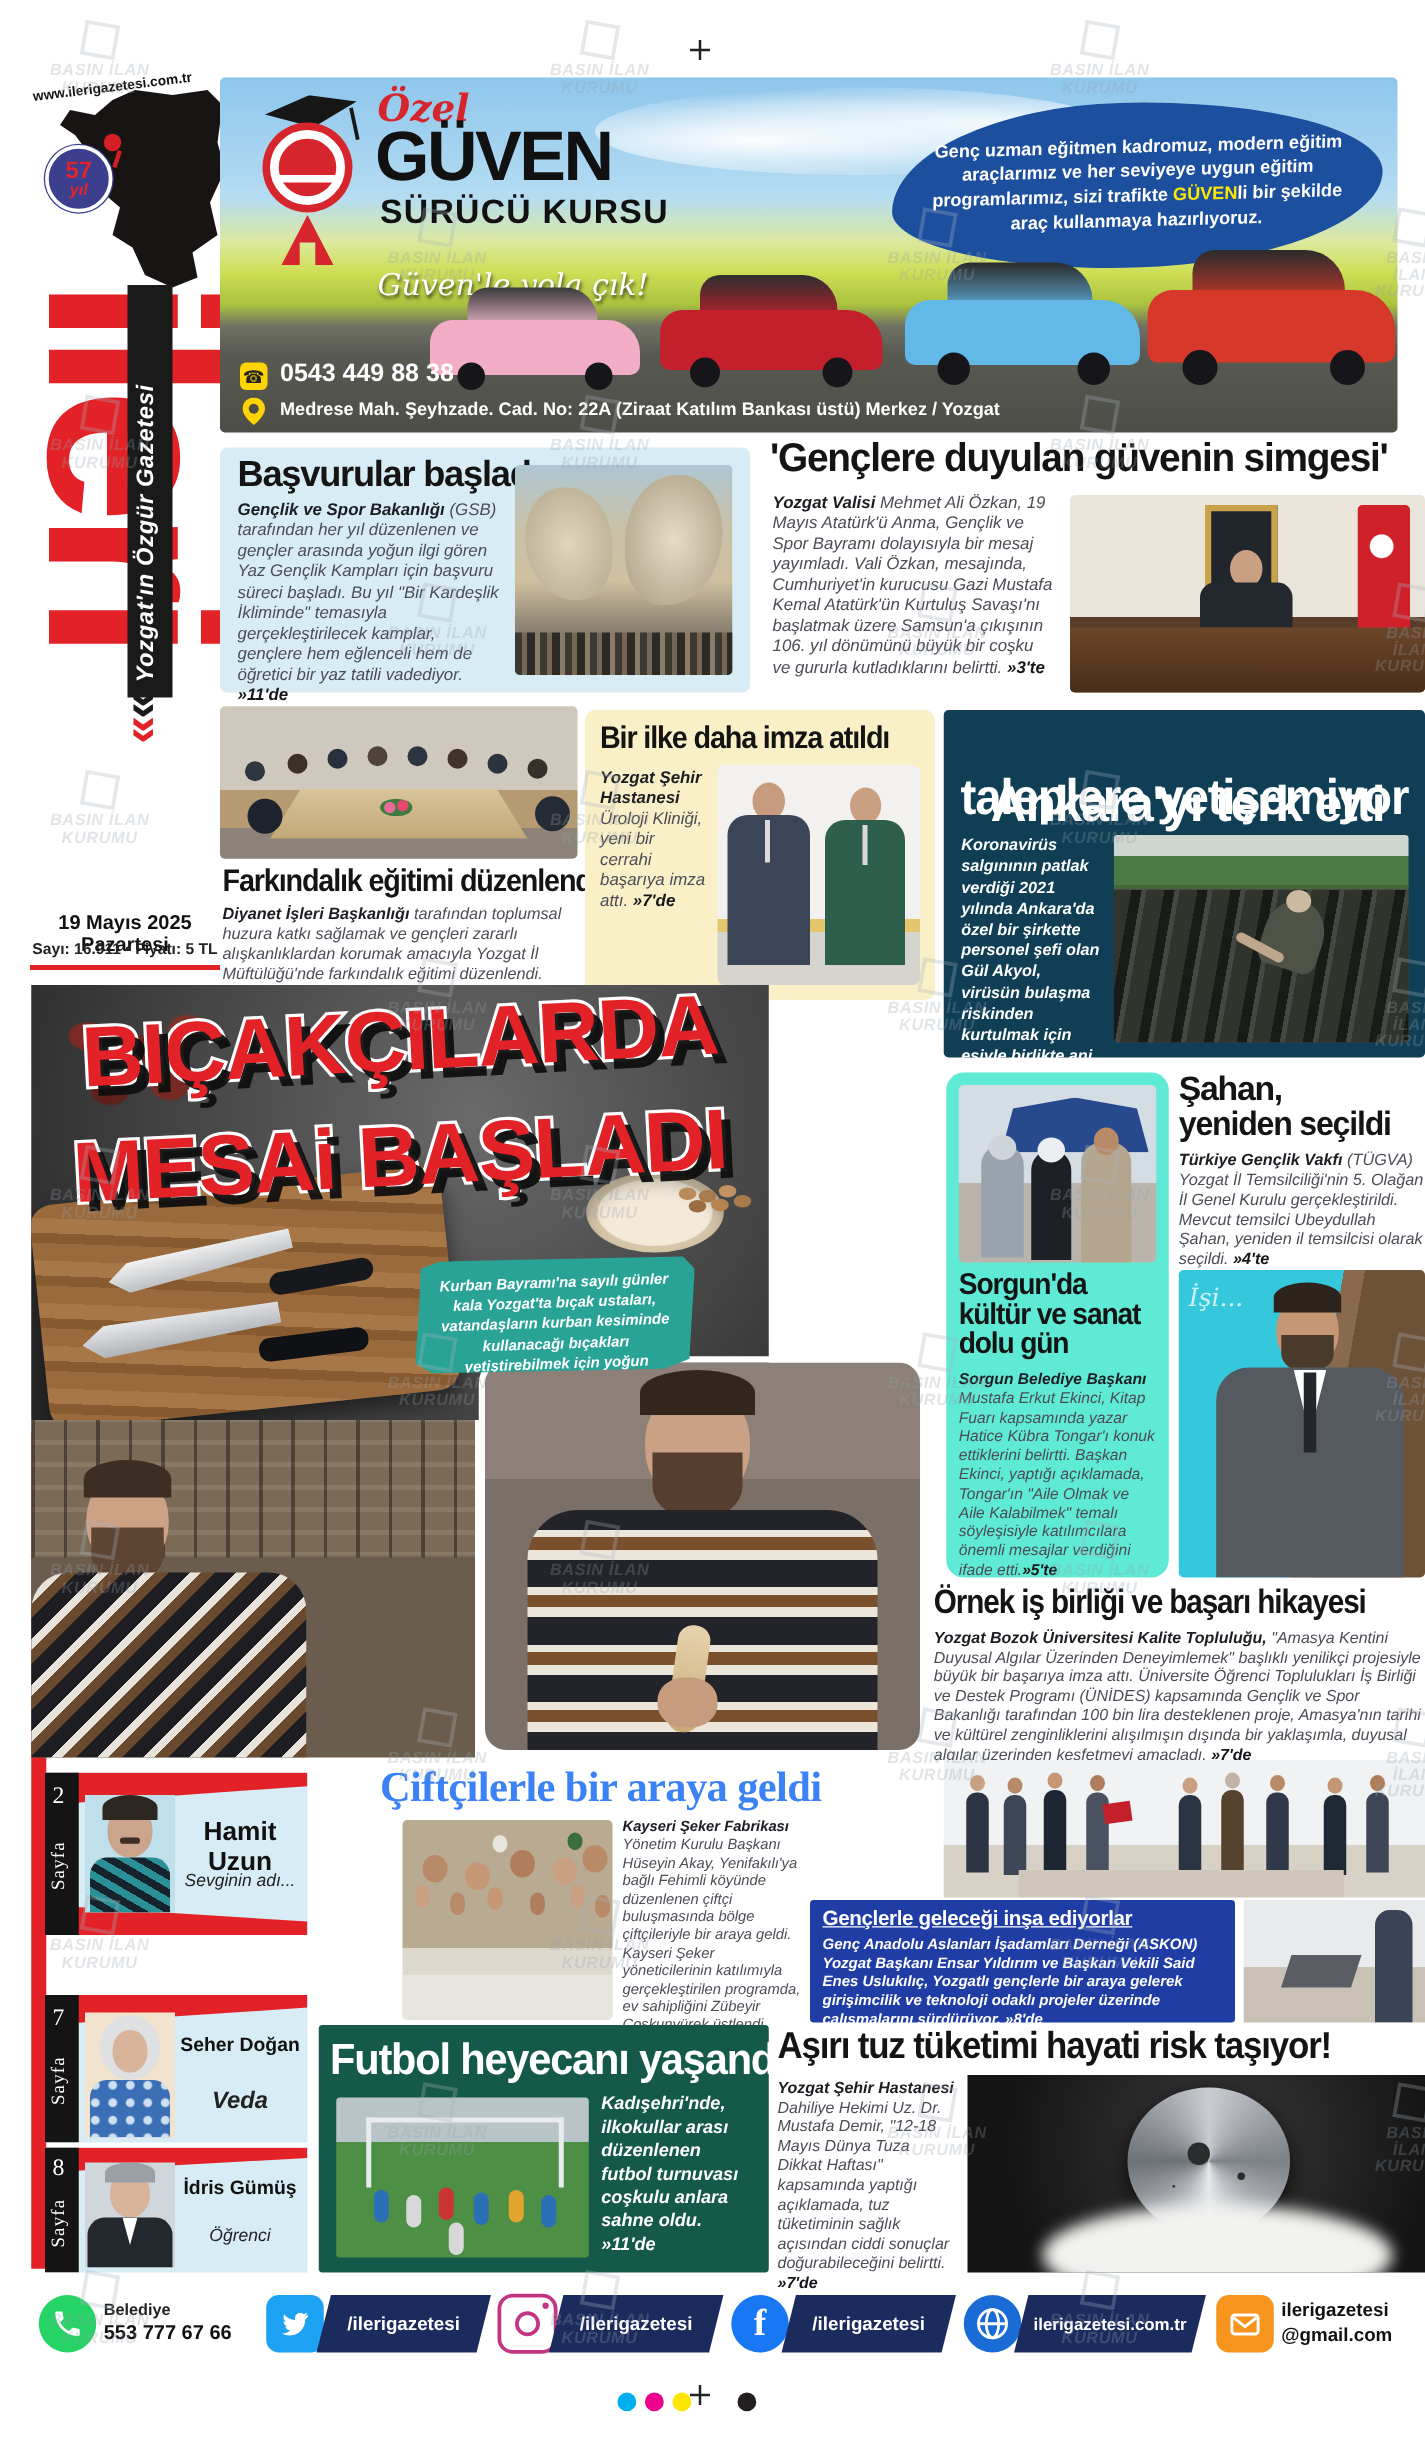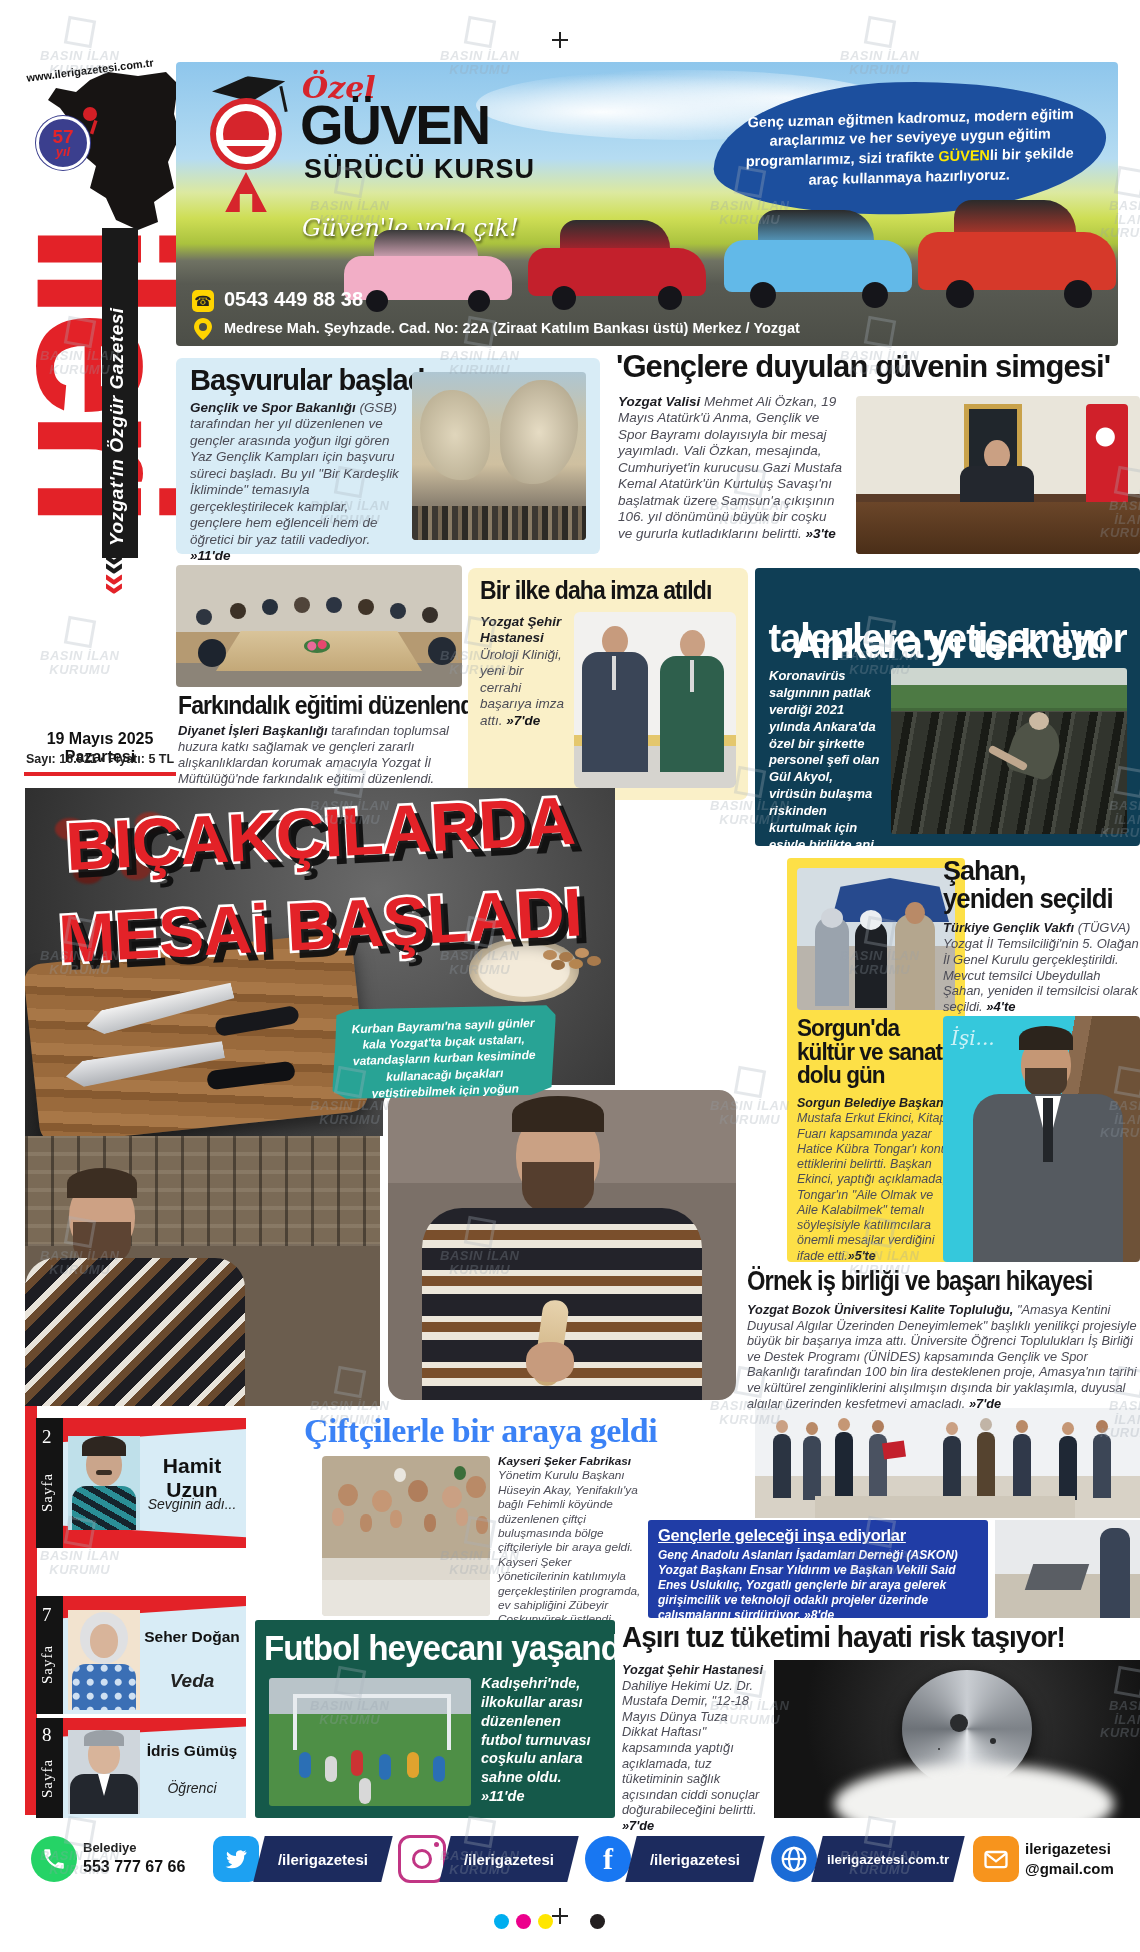--- a/index.html
+++ b/index.html
@@ -245,21 +245,21 @@
               background:linear-gradient(#8c8078 0 30%,#7b7068 30% 100%);z-index:4;">
     <div style="position:absolute;left:128px;top:18px;width:84px;height:96px;border-radius:48%;background:#caa184;"></div>
     <div style="position:absolute;left:134px;top:72px;width:72px;height:54px;border-radius:0 0 50% 50%;background:#553e2e;"></div>
     <div style="position:absolute;left:124px;top:6px;width:92px;height:36px;border-radius:50% 50% 0 0;background:#33271d;"></div>
     <div style="position:absolute;left:34px;top:118px;width:280px;height:200px;border-radius:40px 40px 0 0;
          background:repeating-linear-gradient(0deg,#23232a 0 22px,#ece6da 22px 30px,#7a4f2c 30px 40px,#ece6da 40px 46px);"></div>
     <div style="position:absolute;left:150px;top:210px;width:26px;height:86px;border-radius:12px;background:linear-gradient(#e7d3ae,#c9a briefly96);background:linear-gradient(#e7d3ae,#c9a976);transform:rotate(8deg);"></div>
     <div style="position:absolute;left:138px;top:252px;width:48px;height:40px;border-radius:45%;background:#c79b7d;"></div>
   </div>
 
-  <div class="abs" style="left:787px;top:858px;width:178px;height:404px;background:#fde047;border-radius:4px;">
+  <div class="abs" style="left:757px;top:858px;width:178px;height:404px;background:#5eead4;border-radius:14px;">
     <div class="abs ph" style="left:10px;top:10px;width:158px;height:142px;border-radius:4px;background:linear-gradient(#d4dde3 0 55%,#b9b4ac 55% 100%);">
       <div style="position:absolute;left:34px;top:10px;width:118px;height:44px;background:#274a8e;clip-path:polygon(0 100%,8% 20%,50% 0,92% 20%,100% 100%);"></div>
       <div style="position:absolute;left:18px;top:48px;width:34px;height:90px;border-radius:16px 16px 0 0;background:#9aa3ad;"></div>
       <div style="position:absolute;left:24px;top:40px;width:22px;height:20px;border-radius:50%;background:#cfd4da;"></div>
       <div style="position:absolute;left:58px;top:52px;width:32px;height:88px;border-radius:16px 16px 0 0;background:#1d2025;"></div>
       <div style="position:absolute;left:63px;top:42px;width:22px;height:20px;border-radius:50%;background:#eceff2;"></div>
       <div style="position:absolute;left:98px;top:46px;width:40px;height:96px;border-radius:16px 16px 0 0;background:#b4a68e;"></div>
       <div style="position:absolute;left:108px;top:34px;width:20px;height:22px;border-radius:50%;background:#b98a67;"></div>
     </div>
     <div class="abs hd" style="left:10px;top:158px;width:160px;font-size:24px;line-height:.98;transform:scaleX(.94);transform-origin:left top;">Sorgun'da kültür ve sanat dolu gün</div>

